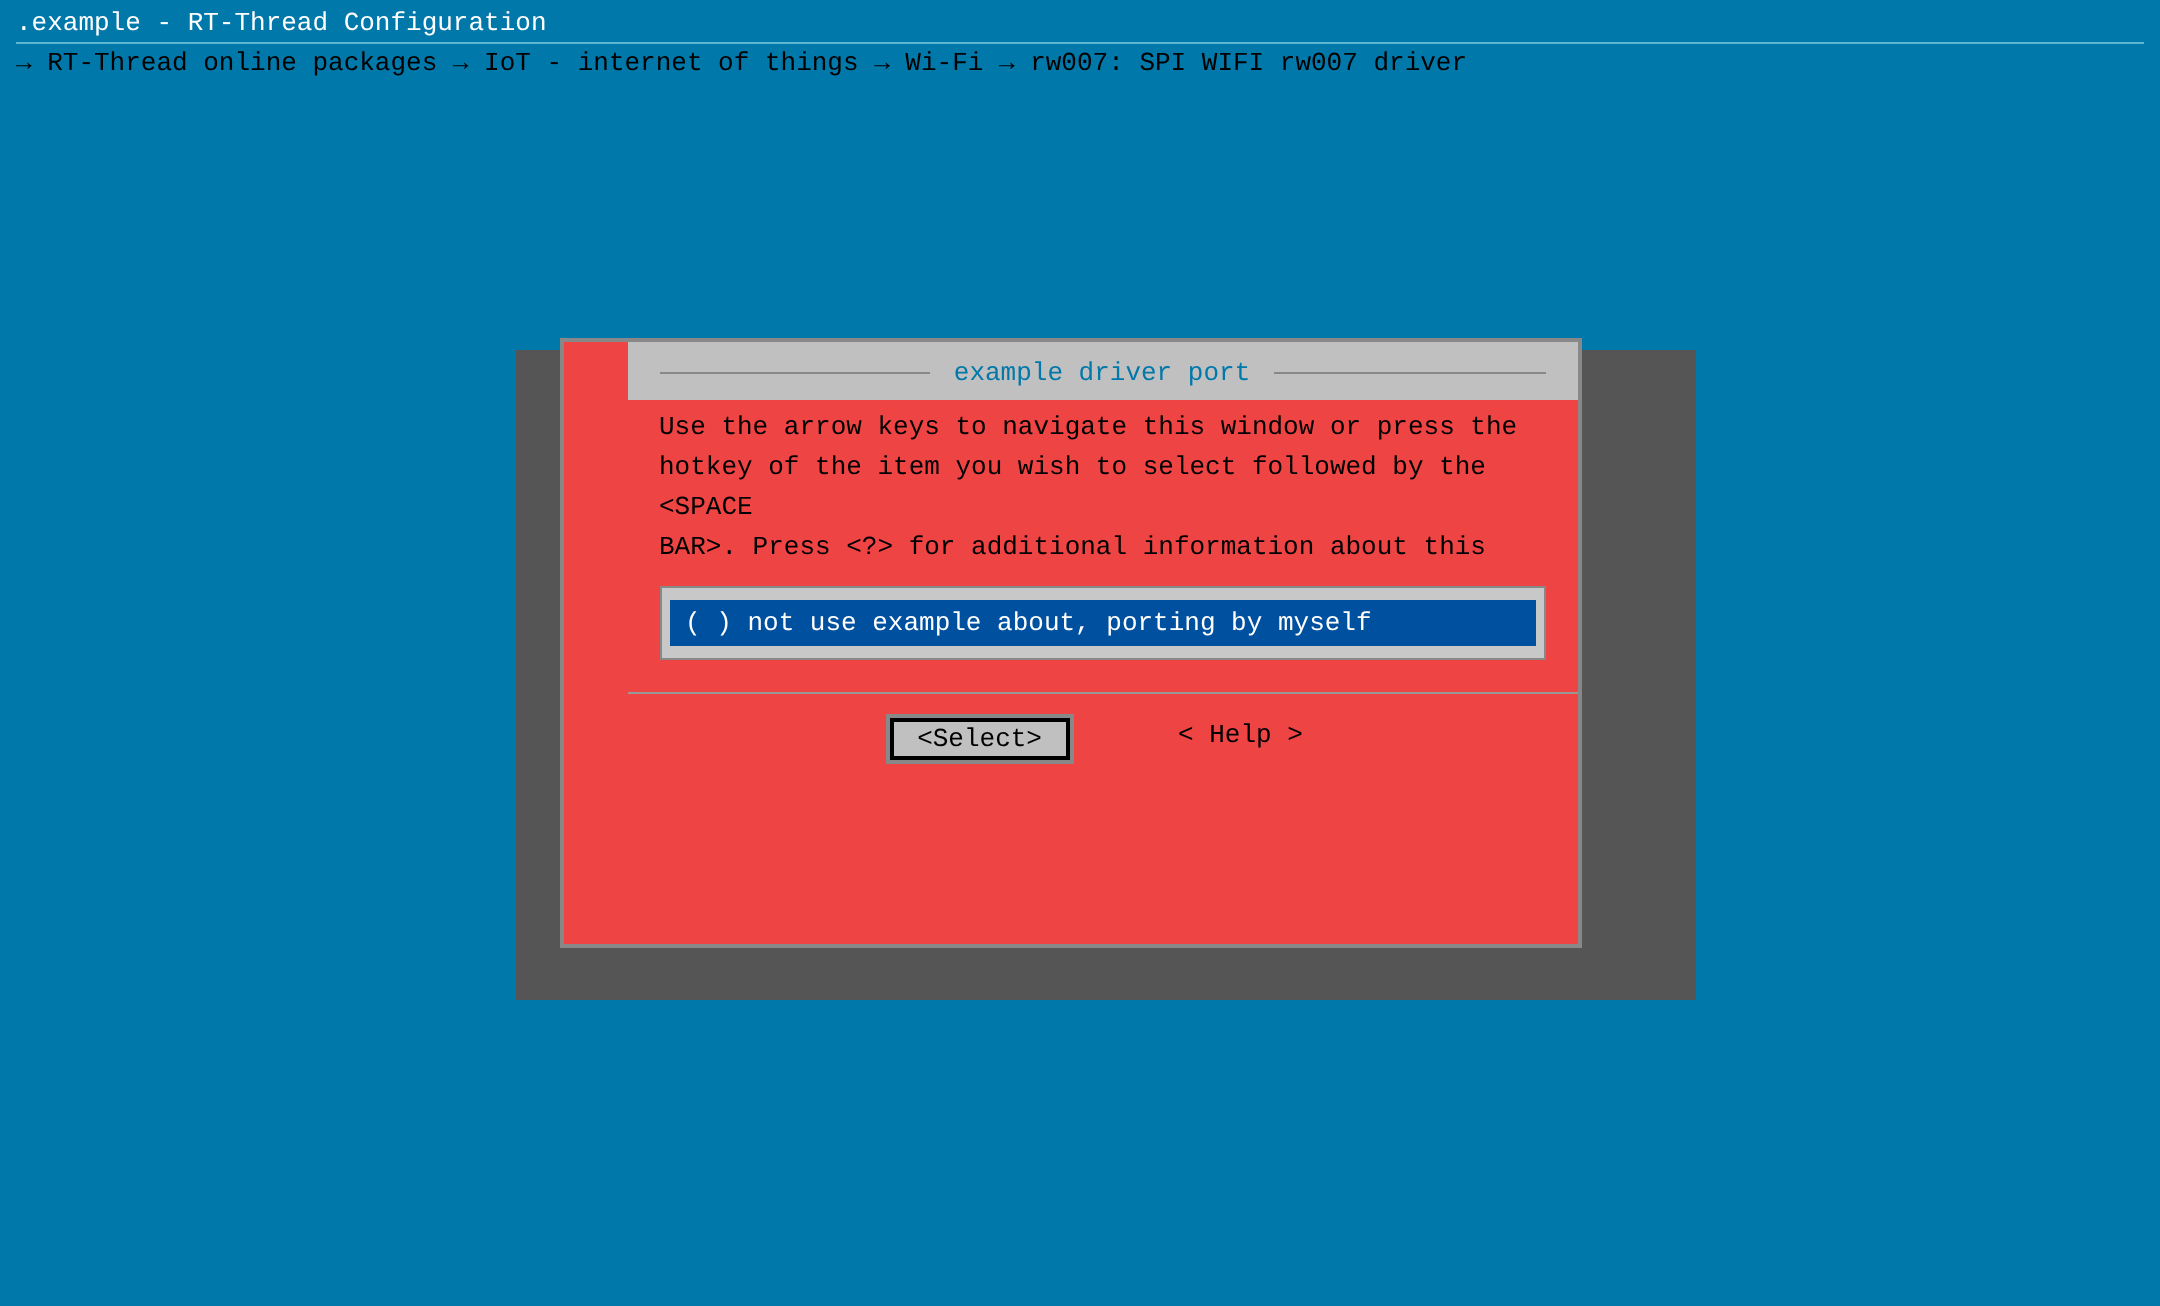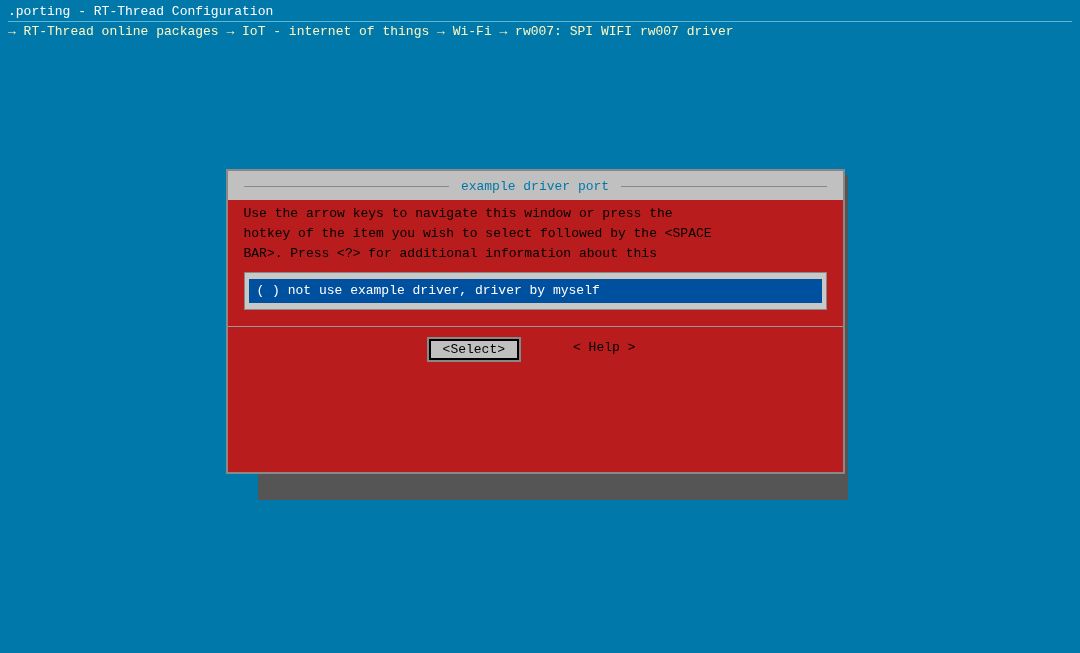--- a/index.html
+++ b/index.html
@@ -19,21 +19,21 @@
       padding: 4px 8px;
       font-size: 13px;
       color: #ffffff;
     }
 
     .top-bar .title-line {
       color: #ffffff;
     }
 
     .top-bar .breadcrumb-line {
-      color: #fef9c3;
+      color: #000000;
       white-space: nowrap;
       overflow: hidden;
     }
 
     .top-bar-divider {
       border: none;
       border-top: 1px solid #5bb8d4;
       margin: 2px 0;
     }
 
@@ -51,26 +51,27 @@
       left: 258px;
       width: 590px;
       height: 325px;
       background: #555555;
       z-index: 1;
     }
 
     .dialog {
       position: relative;
       z-index: 2;
-      background: #b91c1c;
+      background: #ef4444;
       border: 2px solid #888888;
-      width: 619px;
+      width: 511px;
       min-height: 305px;
       margin-top: -10px;
       margin-left: -10px;
+      padding-left: 32px;
     }
 
     .dialog-title-bar {
       background: #c0c0c0;
       text-align: center;
       padding: 8px 16px 6px;
       position: relative;
       display: flex;
       align-items: center;
       justify-content: center;
@@ -150,40 +151,40 @@
       font-family: 'Courier New', Courier, monospace;
       font-size: 13px;
       color: #000000;
       padding: 3px 8px;
     }
   </style>
 </head>
 <body>
 
 <div class="top-bar">
-  <div class="title-line">.porting - RT-Thread Configuration</div>
+  <div class="title-line">.example - RT-Thread Configuration</div>
   <hr class="top-bar-divider">
   <div class="breadcrumb-line">→ RT-Thread online packages → IoT - internet of things → Wi-Fi → rw007: SPI WIFI rw007 driver</div>
 </div>
 
 <div class="dialog-overlay">
   <div class="dialog-shadow"></div>
   <div class="dialog">
     <div class="dialog-title-bar">
       <span class="dialog-title-text">example driver port</span>
     </div>
     <div class="dialog-body">
       <div style="line-height:1.55; margin-bottom:6px;font-family:Liberation Mono, monospace;">
         Use the arrow keys to navigate this window or press the<br>
         hotkey of the item you wish to select followed by the &lt;SPACE<br>
         BAR&gt;. Press &lt;?&gt; for additional information about this
       </div>
       <div class="options-box">
         <div class="option-item selected">
-          <span>( ) </span><span>not use example driver, driver by myself</span>
+          <span>( ) </span><span>not use example about, porting by myself</span>
         </div>
       </div>
     </div>
     <div class="dialog-footer">
       <button class="footer-btn focused">&lt;Select&gt;</button>
       <span class="footer-help">&lt; Help &gt;</span>
     </div>
   </div>
 </div>
 

